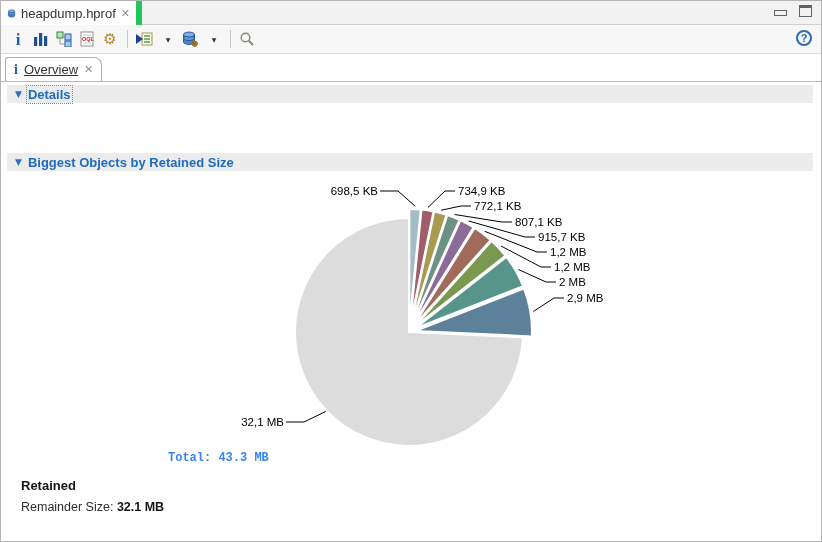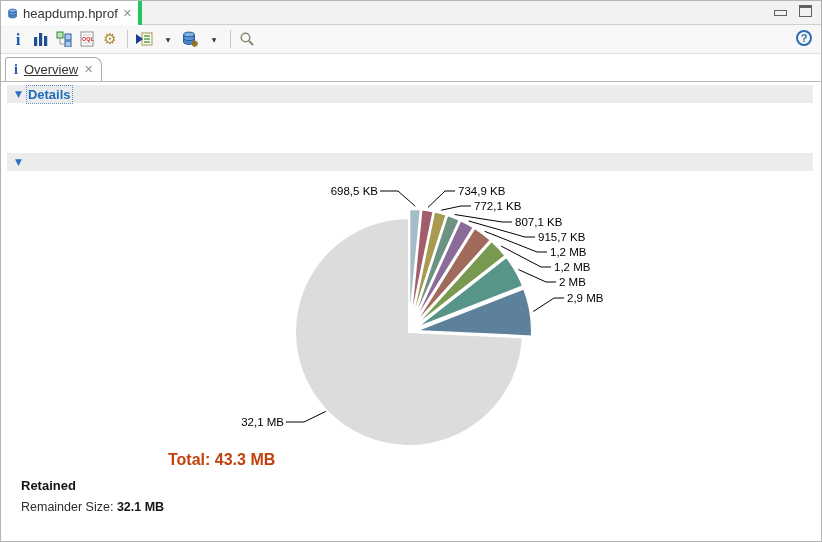--- a/index.html
+++ b/index.html
@@ -5,21 +5,21 @@
   * { box-sizing: border-box; }
   body { margin: 0; background: #ffffff; font-family: "Liberation Sans", sans-serif; }
   .window {
     position: relative; width: 822px; height: 542px; background: #ffffff;
     border: 1px solid #b4b4b4; overflow: hidden; font-family: "Liberation Sans", sans-serif;
   }
   
   .editor-tabbar { position: absolute; top: 0; left: 0; right: 0; height: 24px; background: #f2f2f2; border-bottom: 1px solid #cfcfcf; }
   .editor-tab {
     position: absolute; left: 0; top: 0; width: 141px; height: 24px; background: #ffffff;
-    border-right: 4px solid #22c55e; display: flex; align-items: center; gap: 5px; padding: 0 6px;
+    border-right: 6px solid #22c55e; display: flex; align-items: center; gap: 5px; padding: 0 6px;
   }
   .editor-tab .title { font-size: 13px; color: #333; white-space: nowrap; }
   .close-x { font-size: 11px; color: #8f8f8f; cursor: pointer; line-height: 1; }
   .win-controls { position: absolute; right: 9px; top: 4px; display: flex; gap: 12px; align-items: center; }
   .min-glyph { width: 13px; height: 6px; border: 1px solid #5f6368; margin-top: 4px; }
   .max-glyph { width: 13px; height: 12px; border: 1px solid #5f6368; border-top-width: 3px; }
   
   .toolbar { position: absolute; top: 24px; left: 0; right: 0; height: 29px; background: #f7f7f7; border-bottom: 1px solid #dedede; display: flex; align-items: center; padding-left: 6px; }
   .tb-item { height: 22px; min-width: 22px; display: flex; align-items: center; justify-content: center; border-radius: 3px; margin-right: 1px; }
   .tb-sep { width: 1px; height: 18px; background: #c8c8c8; margin: 0 5px; }
@@ -43,21 +43,21 @@
   .section-bar .stitle { color: #1d6cbe; font-weight: bold; font-size: 13px; margin-left: 6px; }
   .focus-dotted { outline: 1px dotted #5a8fd0; outline-offset: 1px; }
   .bar-details { top: 84px; }
   .bar-biggest { top: 152px; }
   .details-line { position: absolute; top: 111px; left: 9px; font-size: 12.5px; color: #2e2e2e; white-space: nowrap; }
   .details-line b { color: #141414; }
   .details-line .lnk { color: #3366cc; text-decoration: underline; cursor: pointer; }
   .seg { margin-right: 4px; }
   
   .chart-wrap { position: absolute; top: 175px; left: 0; width: 670px; height: 272px; }
-  .total-label { position: absolute; left: 167px; top: 450px; font-size: 16px; font-weight: bold; color: #c2410c; }
+  .total-label { position: absolute; left: 167px; top: 450px; font-size: 12px; font-weight: bold; color: #3b82f6; font-family: Liberation Mono, monospace; }
   
   .footer-title { position: absolute; left: 20px; top: 477px; font-size: 13px; font-weight: bold; color: #141414; }
   .footer-line { position: absolute; left: 20px; top: 499px; font-size: 12.5px; color: #2e2e2e; }
   .footer-line b { color: #141414; }
 </style>
 </head>
 <body>
 
 <div class="window">
 
@@ -160,20 +160,21 @@
     </div>
   </div>
 
   <div class="section-bar bar-details">
     <span class="tri">▼</span>
     <span class="stitle focus-dotted">Details</span>
   </div>
 
   <div class="section-bar bar-biggest">
     <span class="tri">▼</span>
+    <span class="stitle">Biggest Objects by Retained Size</span>
   </div>
 
   <div class="chart-wrap">
     <svg id="pie-svg" width="822" height="272" viewBox="0 0 822 272">
         <path d="M 408.3 149.0 L 408.3 33.0 A 116 116 0 0 1 419.8 33.6 Z" fill="#a4bcc6" stroke="#ffffff" stroke-width="2"></path>
         <polyline points="379,15 397,15 414.2,30.2" fill="none" stroke="#000000" stroke-width="1"></polyline>
         <text x="377" y="19" text-anchor="end" font-size="11.5" fill="#000000" font-family="Liberation Sans, sans-serif">698,5 KB</text>
         <path d="M 409.1 149.1 L 420.5 33.6 A 116 116 0 0 1 432.5 35.5 Z" fill="#a25d6d" stroke="#ffffff" stroke-width="2"></path>
         <polyline points="427.0,31.4 444,15 454,15" fill="none" stroke="#000000" stroke-width="1"></polyline>
         <text x="457" y="19" text-anchor="start" font-size="11.5" fill="#000000" font-family="Liberation Sans, sans-serif">734,9 KB</text>

